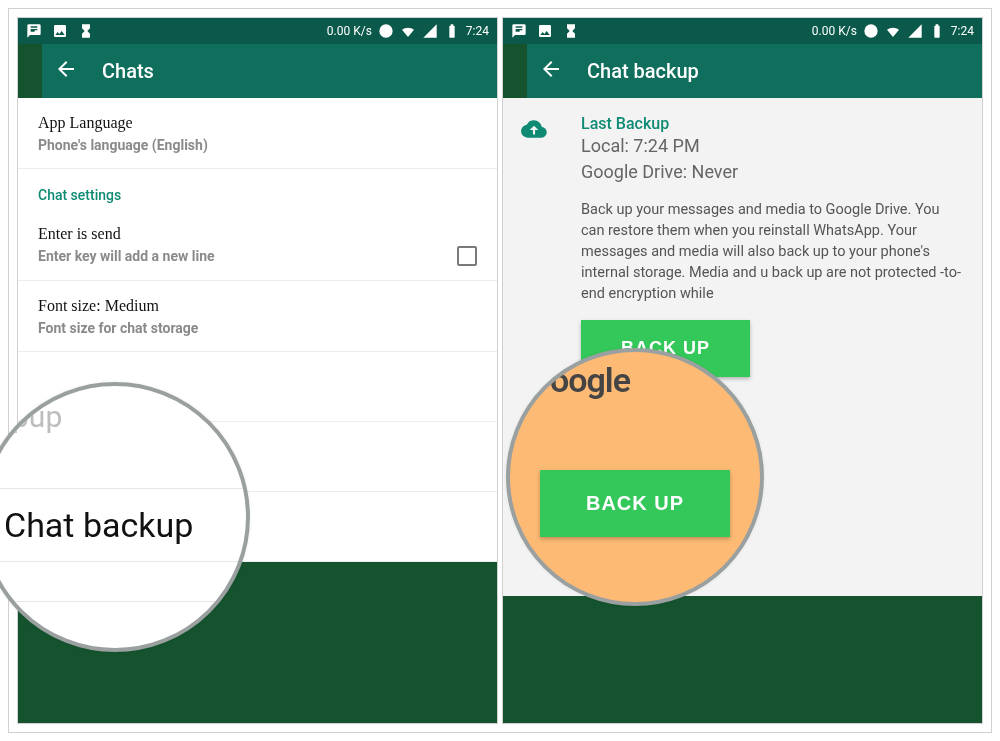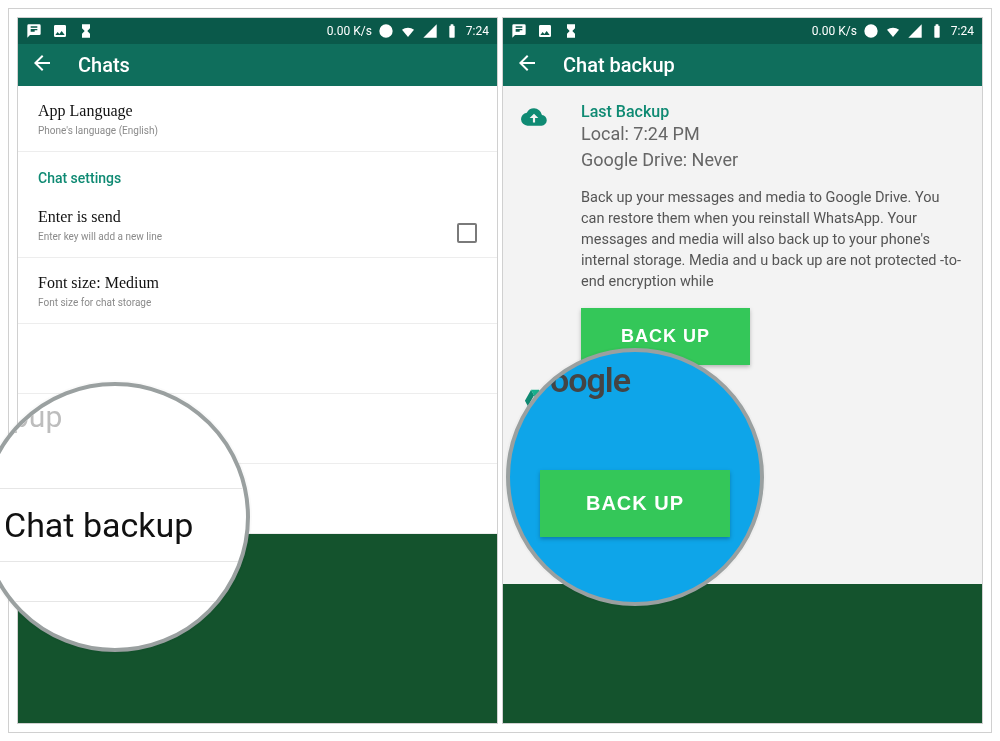--- a/index.html
+++ b/index.html
@@ -43,39 +43,40 @@
     padding: 0 8px;
     justify-content: space-between;
   }
   .sb-left { display: flex; gap: 10px; align-items: center; }
   .sb-right { display: flex; gap: 6px; align-items: center; }
   .sb-ico { width: 16px; height: 16px; display: inline-flex; align-items: center; justify-content: center; }
   .sb-ico svg { fill: #fff; }
   .sb-txt { font-size: 12px; }
   
   .appbar {
-    height: 42px;
+    height: 54px;
     background: #0f6e5c;
     color: #fff;
     display: flex;
     align-items: center;
     padding: 0 12px;
     gap: 24px;
+    margin-left: 24px;
   }
   .back-arrow { width: 24px; height: 24px; fill: #fff; }
   .appbar-title { font-size: 20px; font-weight: 500; }
   
   .content { background: #fff; }
   .content.gray { background: #f3f3f3; }
   .list-item {
     padding: 14px 20px 14px 20px;
     border-bottom: 1px solid #ededed;
   }
   .li-title { font-size: 16px; color: #111; line-height: 1.35; font-family: Liberation Serif, serif; }
-  .li-sub { font-size: 10px; color: #8a8a8a; margin-top: 2px; line-height: 1.35; }
+  .li-sub { font-size: 14px; color: #8a8a8a; margin-top: 2px; line-height: 1.35; font-weight: bold; }
   .section-label {
     font-size: 14px;
     color: #0f8a73;
     font-weight: 500;
     padding: 18px 20px 6px 20px;
   }
   .row-with-check {
     display: flex;
     align-items: flex-end;
     justify-content: space-between;
@@ -136,21 +137,21 @@
   }
   .mag-left .dim { color: #bdbdbd; font-size: 30px; font-weight: 400; padding-left: 28px; margin-top: -34px; margin-bottom: 54px;}
   .mag-left .mag-text {
     font-size: 34px; color: #111; text-align: left; padding-left: 20px;
     border-top: 1px solid #e6e6e6; border-bottom: 1px solid #e6e6e6;
     padding-top: 16px; padding-bottom: 16px;
   }
   .mag-right {
     width: 258px; height: 258px;
     left: 506px; top: 348px;
-    background: #0ea5e9;
+    background: #fdba74;
   }
   .mag-right .mag-inner { text-align: center; width: 100%; }
   .mag-right .backup-btn { margin-top: 6px; padding: 22px 46px; font-size: 20px; }
   .mag-right .google-text {
     position: absolute;
     top: 8px;
     left: 40px;
     font-size: 34px;
     font-weight: 600;
     color: #444;

